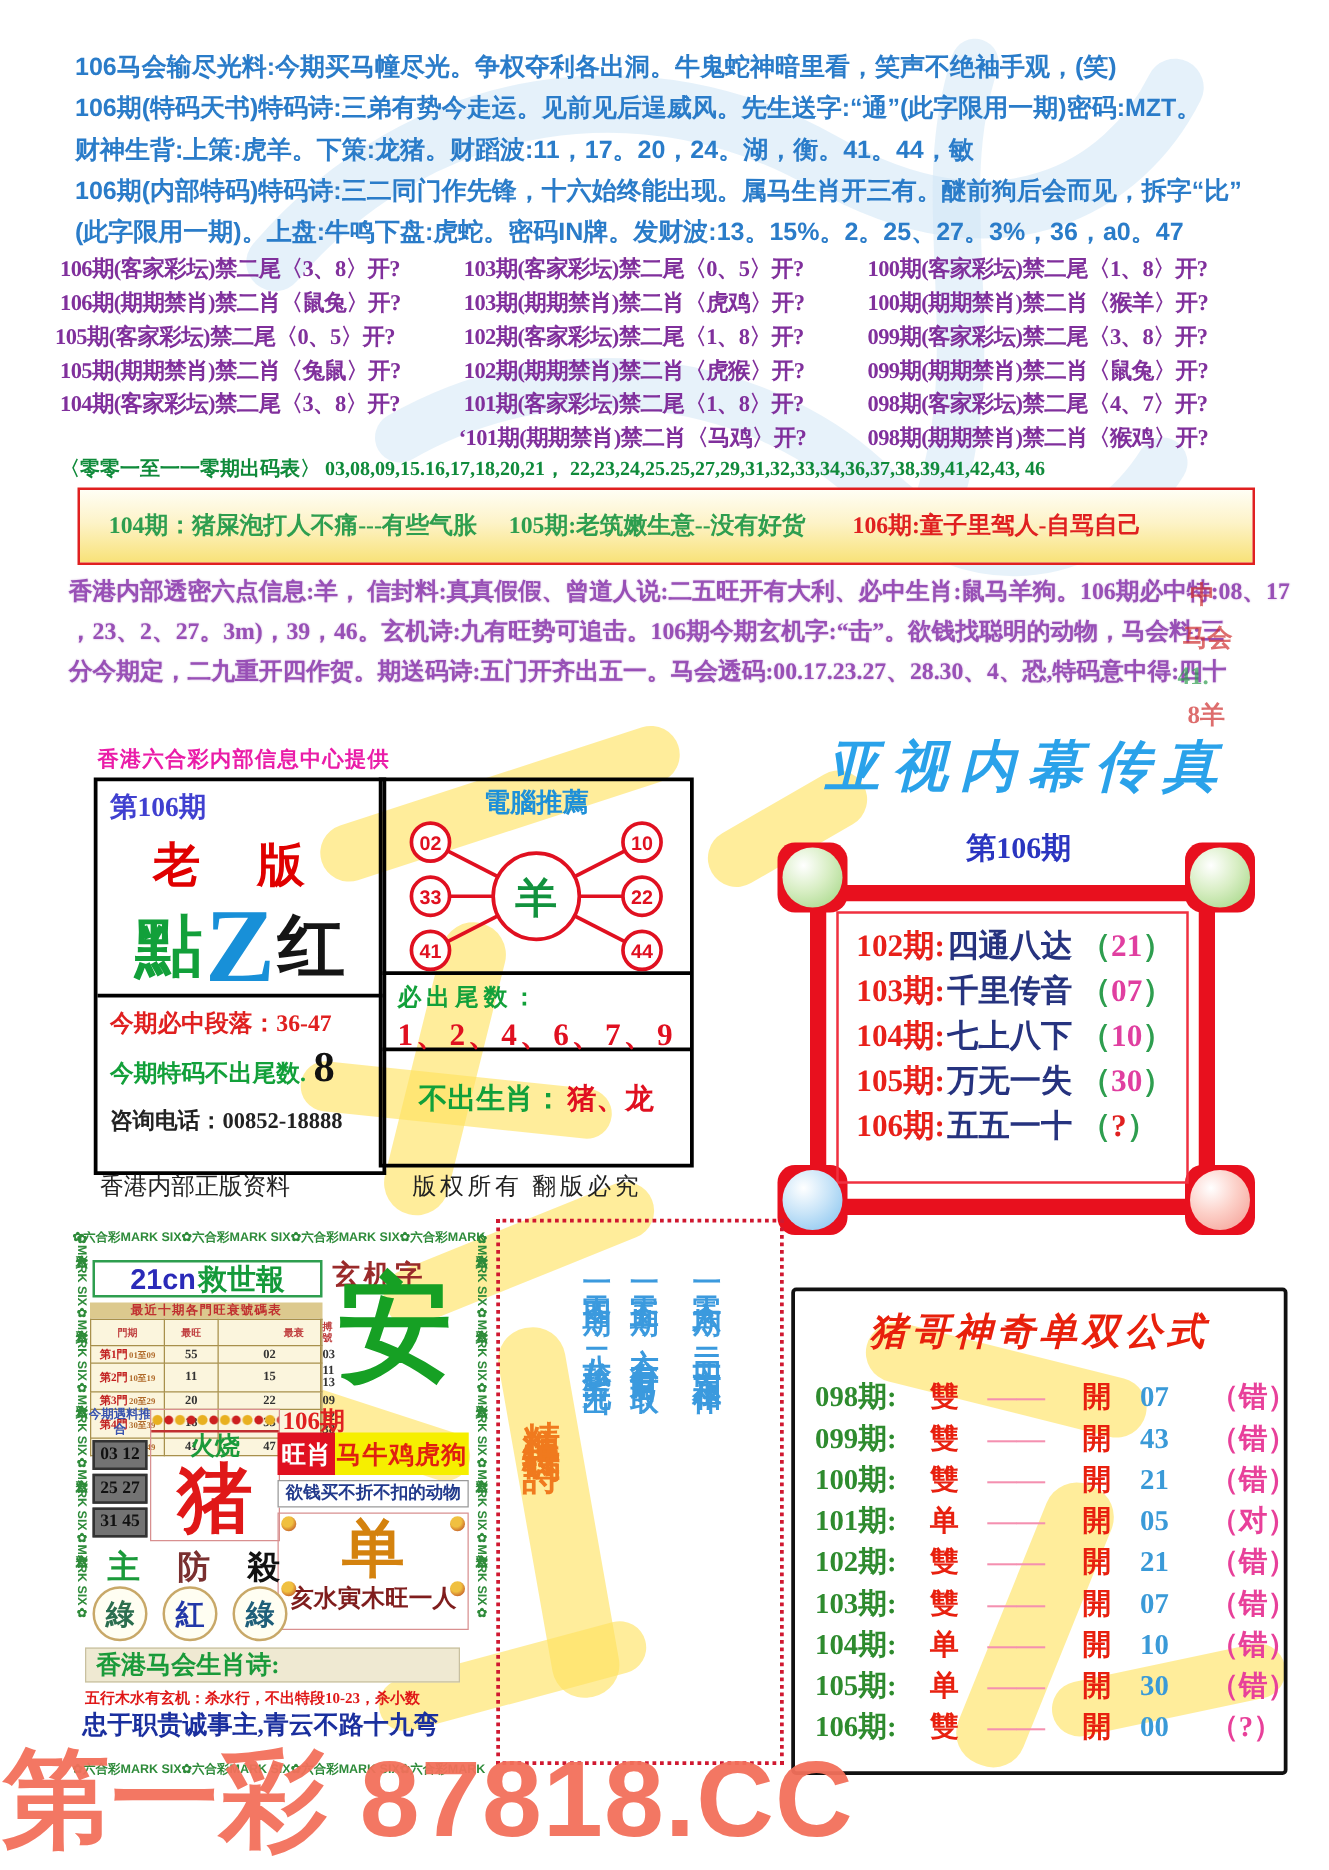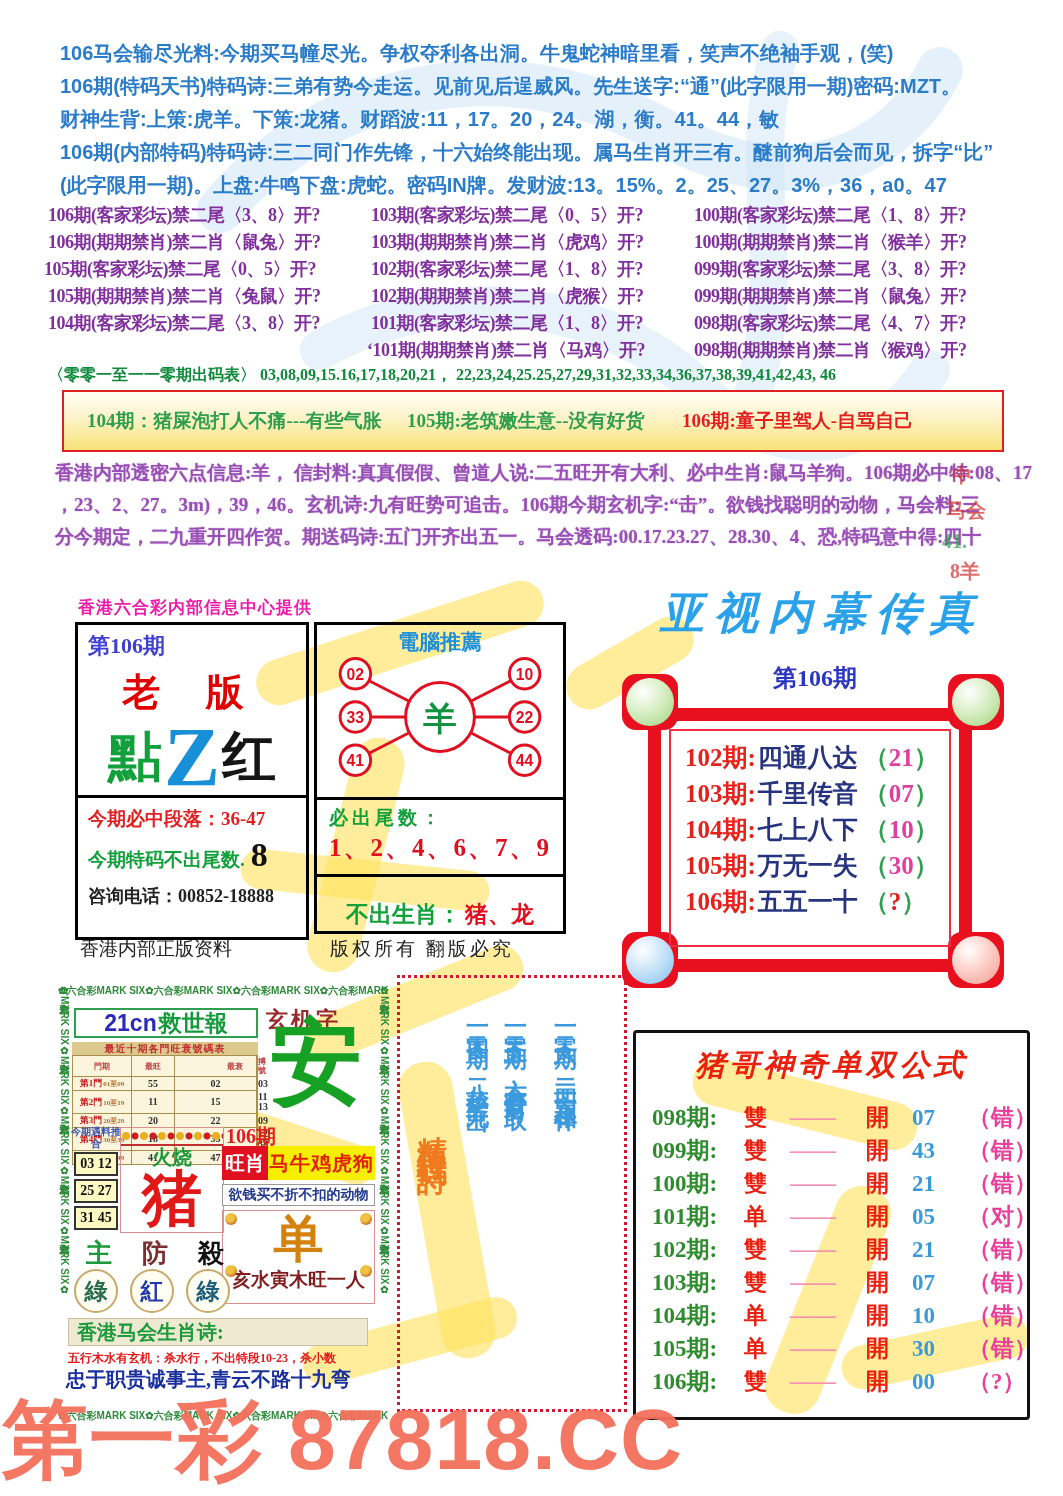--- a/index.html
+++ b/index.html
@@ -32,26 +32,26 @@
   .lc-b1{color:#12a03a;font-size:54px;font-weight:bold;}
   .lc-b2{color:#1890d8;font-size:84px;font-weight:bold;line-height:70px;margin:0 2px;}
   .lc-b3{color:#151515;font-size:54px;font-weight:bold;}
   .lc-bottom{position:absolute;left:0;top:170px;width:100%;height:122px;border-top:3px solid #000;box-sizing:border-box;padding:8px 10px;}
   .lc-l1{color:#e02020;font-size:19px;font-weight:bold;margin-bottom:4px;white-space:nowrap;}
   .lc-l2{color:#12a03a;font-size:19px;font-weight:bold;white-space:nowrap;}
   .lc-l2v{color:#111;font-size:34px;font-weight:bold;margin-left:6px;}
   .lc-phone{color:#222;font-size:18px;font-weight:bold;margin-top:10px;white-space:nowrap;}
   .lc-footer{position:absolute;left:80px;top:936px;color:#222;font-size:19px;z-index:2;}
   
-  .midbox{position:absolute;left:314px;top:622px;width:252px;height:312px;border:3px solid #000;z-index:2;box-sizing:border-box;}
+  .midbox{position:absolute;left:303px;top:622px;width:252px;height:312px;border:3px solid #000;z-index:2;box-sizing:border-box;}
   .mb-sec1{height:152px;}
   .mb-title{text-align:center;color:#1e90d8;font-weight:bold;font-size:21px;
             font-family:"Liberation Sans",sans-serif;padding-top:3px;}
   .netsvg{display:block;margin:0 auto;}
-  .mb-sec2{height:77px;border-top:3px solid #000;box-sizing:border-box;margin-top:20px;}
+  .mb-sec2{height:61px;border-top:3px solid #000;box-sizing:border-box;}
   .mb-tl{color:#12a03a;font-size:19px;font-weight:bold;padding:5px 0 0 12px;letter-spacing:4px;}
   .mb-tv{color:#e01020;font-size:25px;font-weight:bold;text-align:center;letter-spacing:2px;}
   .mb-sec3{height:77px;border-top:3px solid #000;box-sizing:border-box;display:flex;align-items:center;justify-content:center;}
   .mb-al{color:#12a03a;font-size:23px;font-weight:bold;}
   .mb-av{color:#e01020;font-size:23px;font-weight:bold;margin-left:4px;}
   .mb-footer{position:absolute;left:330px;top:936px;color:#222;font-size:19px;z-index:2;letter-spacing:3px;}
   
   .atv-title{position:absolute;left:622px;top:584px;width:400px;text-align:center;color:#2aa2ea;
              font-size:44px;font-weight:bold;font-style:italic;letter-spacing:10px;z-index:2;white-space:nowrap;}
   .atv-issue{position:absolute;left:640px;top:662px;width:350px;text-align:center;color:#2a35c0;
@@ -88,21 +88,21 @@
   .mstable{border-collapse:collapse;width:186px;background:#fbf5dd;table-layout:fixed;}
   .mstable th{border:1px solid #a8904c;color:#c04040;font-size:8px;height:9px;line-height:9px;font-weight:bold;}
   .mstable td{border:1px solid #a8904c;text-align:center;font-size:10px;height:10px;line-height:10px;
               font-weight:bold;color:#333;}
   .mlb-d{color:#c22020;font-size:9px;}
   .mlb-r{color:#b06a2a;font-size:7px;margin-left:1px;}
   .ms-issue{position:absolute;left:168px;top:138px;color:#e02020;font-size:20px;font-weight:bold;}
   .ms-tuihe{position:absolute;left:10px;top:141px;width:56px;text-align:center;color:#3a55b0;
             font-size:10px;font-weight:bold;line-height:12px;}
   .ms-cell{position:absolute;left:16px;width:44px;height:24px;border:2px solid #333;box-sizing:border-box;
-           background:#fef9c3;text-align:center;line-height:20px;font-size:14px;font-weight:bold;color:#111;}
+           background:#737373;text-align:center;line-height:20px;font-size:14px;font-weight:bold;color:#111;}
   .ms-firepig{position:absolute;left:62px;top:142px;width:104px;height:106px;border:1px solid #d89090;
               box-sizing:border-box;background:transparent;}
   .garland{height:16px;border-bottom:2px solid #c03030;
      background-image:radial-gradient(circle at 5px 8px,#e8b020 3.5px,transparent 4.5px),
                       radial-gradient(circle at 14px 8px,#cc2020 3px,transparent 4px);
      background-size:18px 16px;}
   .ms-fire{color:#1a9a3a;font-size:20px;font-weight:bold;text-align:center;line-height:22px;}
   .ms-pig{color:#e01818;font-size:60px;font-weight:bold;text-align:center;line-height:62px;}
   .ms-wxrow{position:absolute;left:164px;top:161px;width:153px;height:34px;display:flex;}
   .ms-wxl{width:46px;background:#e01020;color:#fff;font-size:20px;font-weight:bold;display:flex;

